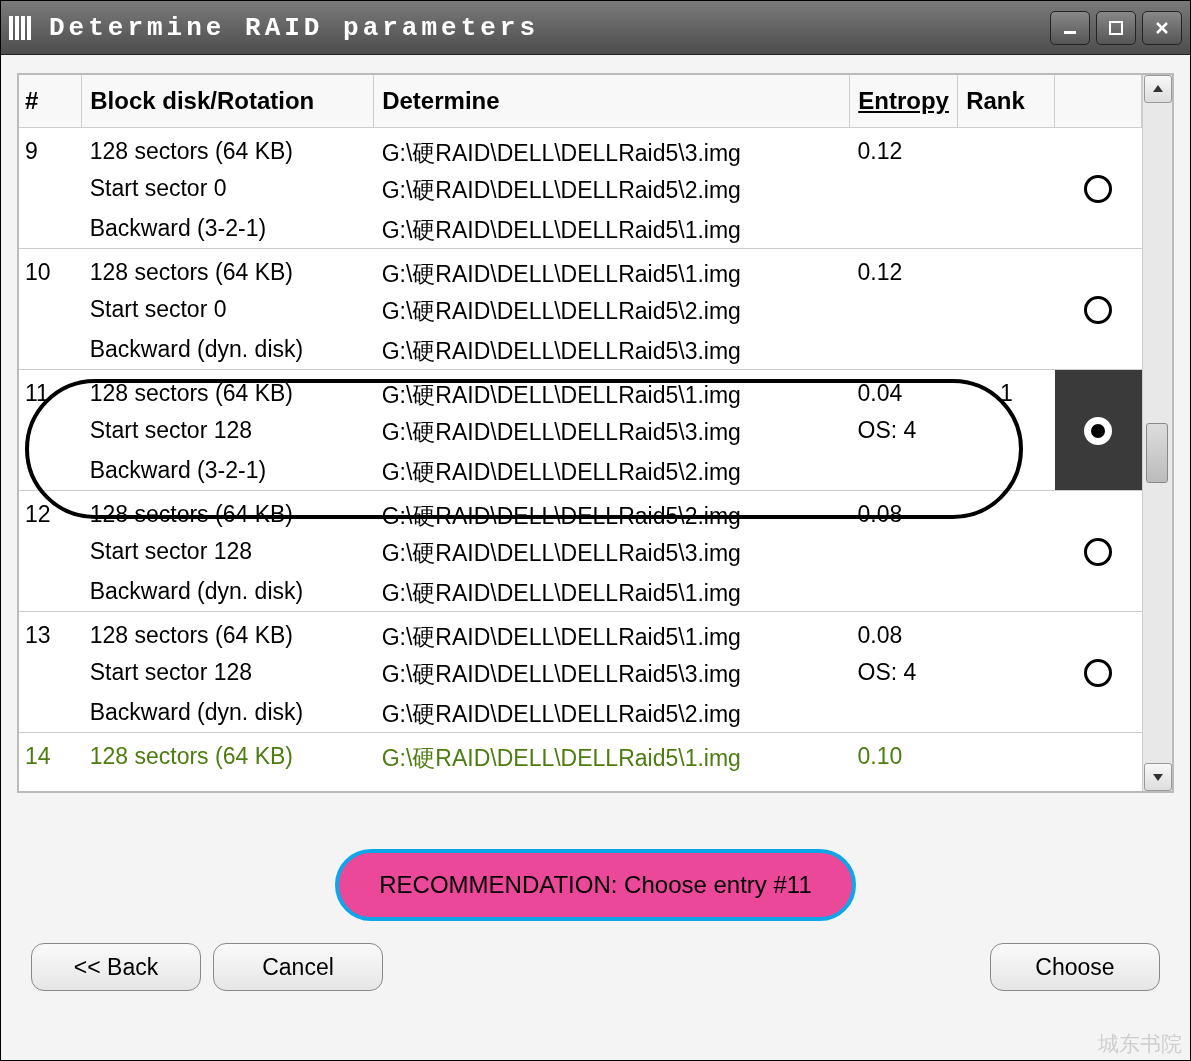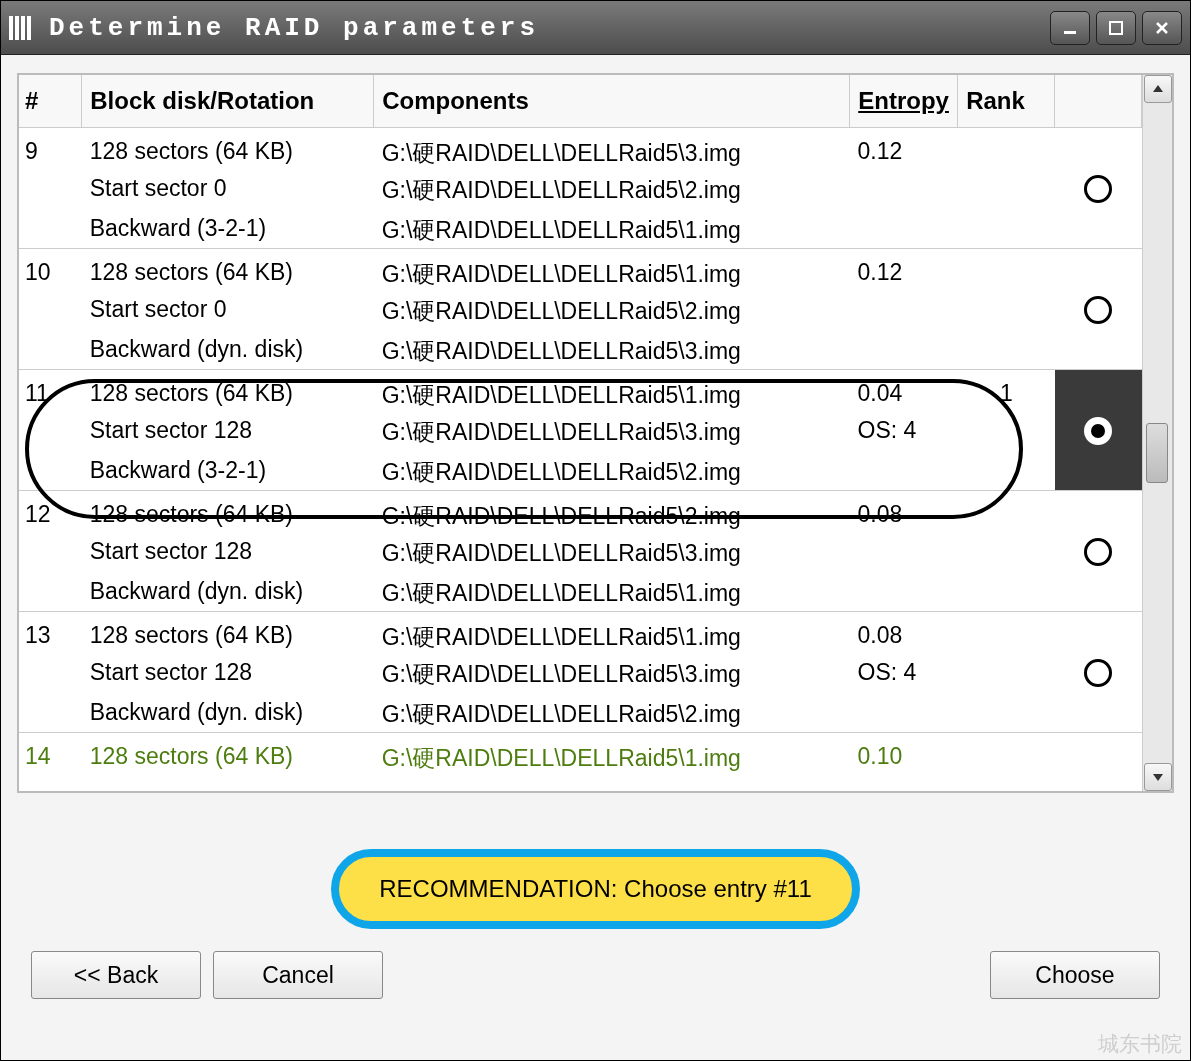--- a/index.html
+++ b/index.html
@@ -136,37 +136,37 @@
     top: 320px;
     background:linear-gradient(to bottom,#ddd,#bbb);
     border:1px solid #888; border-radius:3px;
     cursor:pointer;
   }
   .recommend-area {
     display:flex; justify-content:center;
     padding-top: 56px;
   }
   .recommend-pill {
-    border: 8px solid #0ea5e9;
+    border: 4px solid #0ea5e9;
     border-radius: 50px;
     padding: 18px 40px;
     font-size: 24px;
     font-family: Tahoma, Arial, sans-serif;
-    background:#fde047;
+    background:#ec4899;
   }
   .button-bar {
     display:flex; gap: 12px;
     padding: 22px 14px 10px 14px;
   }
   .spacer { flex:1; }
   .btn {
     min-width: 170px; height: 48px;
     background: linear-gradient(to bottom,#fafafa,#e6e6e6);
     border: 1px solid #888;
-    border-radius: 3px;
+    border-radius: 13px;
     font-size: 23px;
     display:flex; align-items:center; justify-content:center;
     cursor:pointer;
     font-family: Tahoma, Arial, sans-serif;
   }
   .cutoff td { color:#4d7c0f; padding-bottom:0; overflow:hidden; height:24px; }
   .watermark {
     position:absolute; right:8px; bottom:2px;
     font-size:21px; color:rgba(120,120,120,0.3);
     font-family: SimSun, serif;
@@ -206,21 +206,21 @@
   </div>
 
   <div class="content">
     <div class="table-wrap">
       <div class="table-scroll">
         <table>
           <thead>
             <tr>
               <th class="num-col">#</th>
               <th class="block-col">Block disk/Rotation</th>
-              <th class="comp-col">Components</th>
+              <th class="comp-col">Determine</th>
               <th class="ent-col">Entropy</th>
               <th class="rank-col">Rank</th>
               <th class="radio-col"></th>
             </tr>
           </thead>
           <tbody id="rows-body">
               <tr class="sep">
                 <td class="num-col">9</td>
                 <td class="block-col">128 sectors (64 KB)</td>
                 <td class="comp-col">G:\硬RAID\DELL\DELLRaid5\3.img</td>

